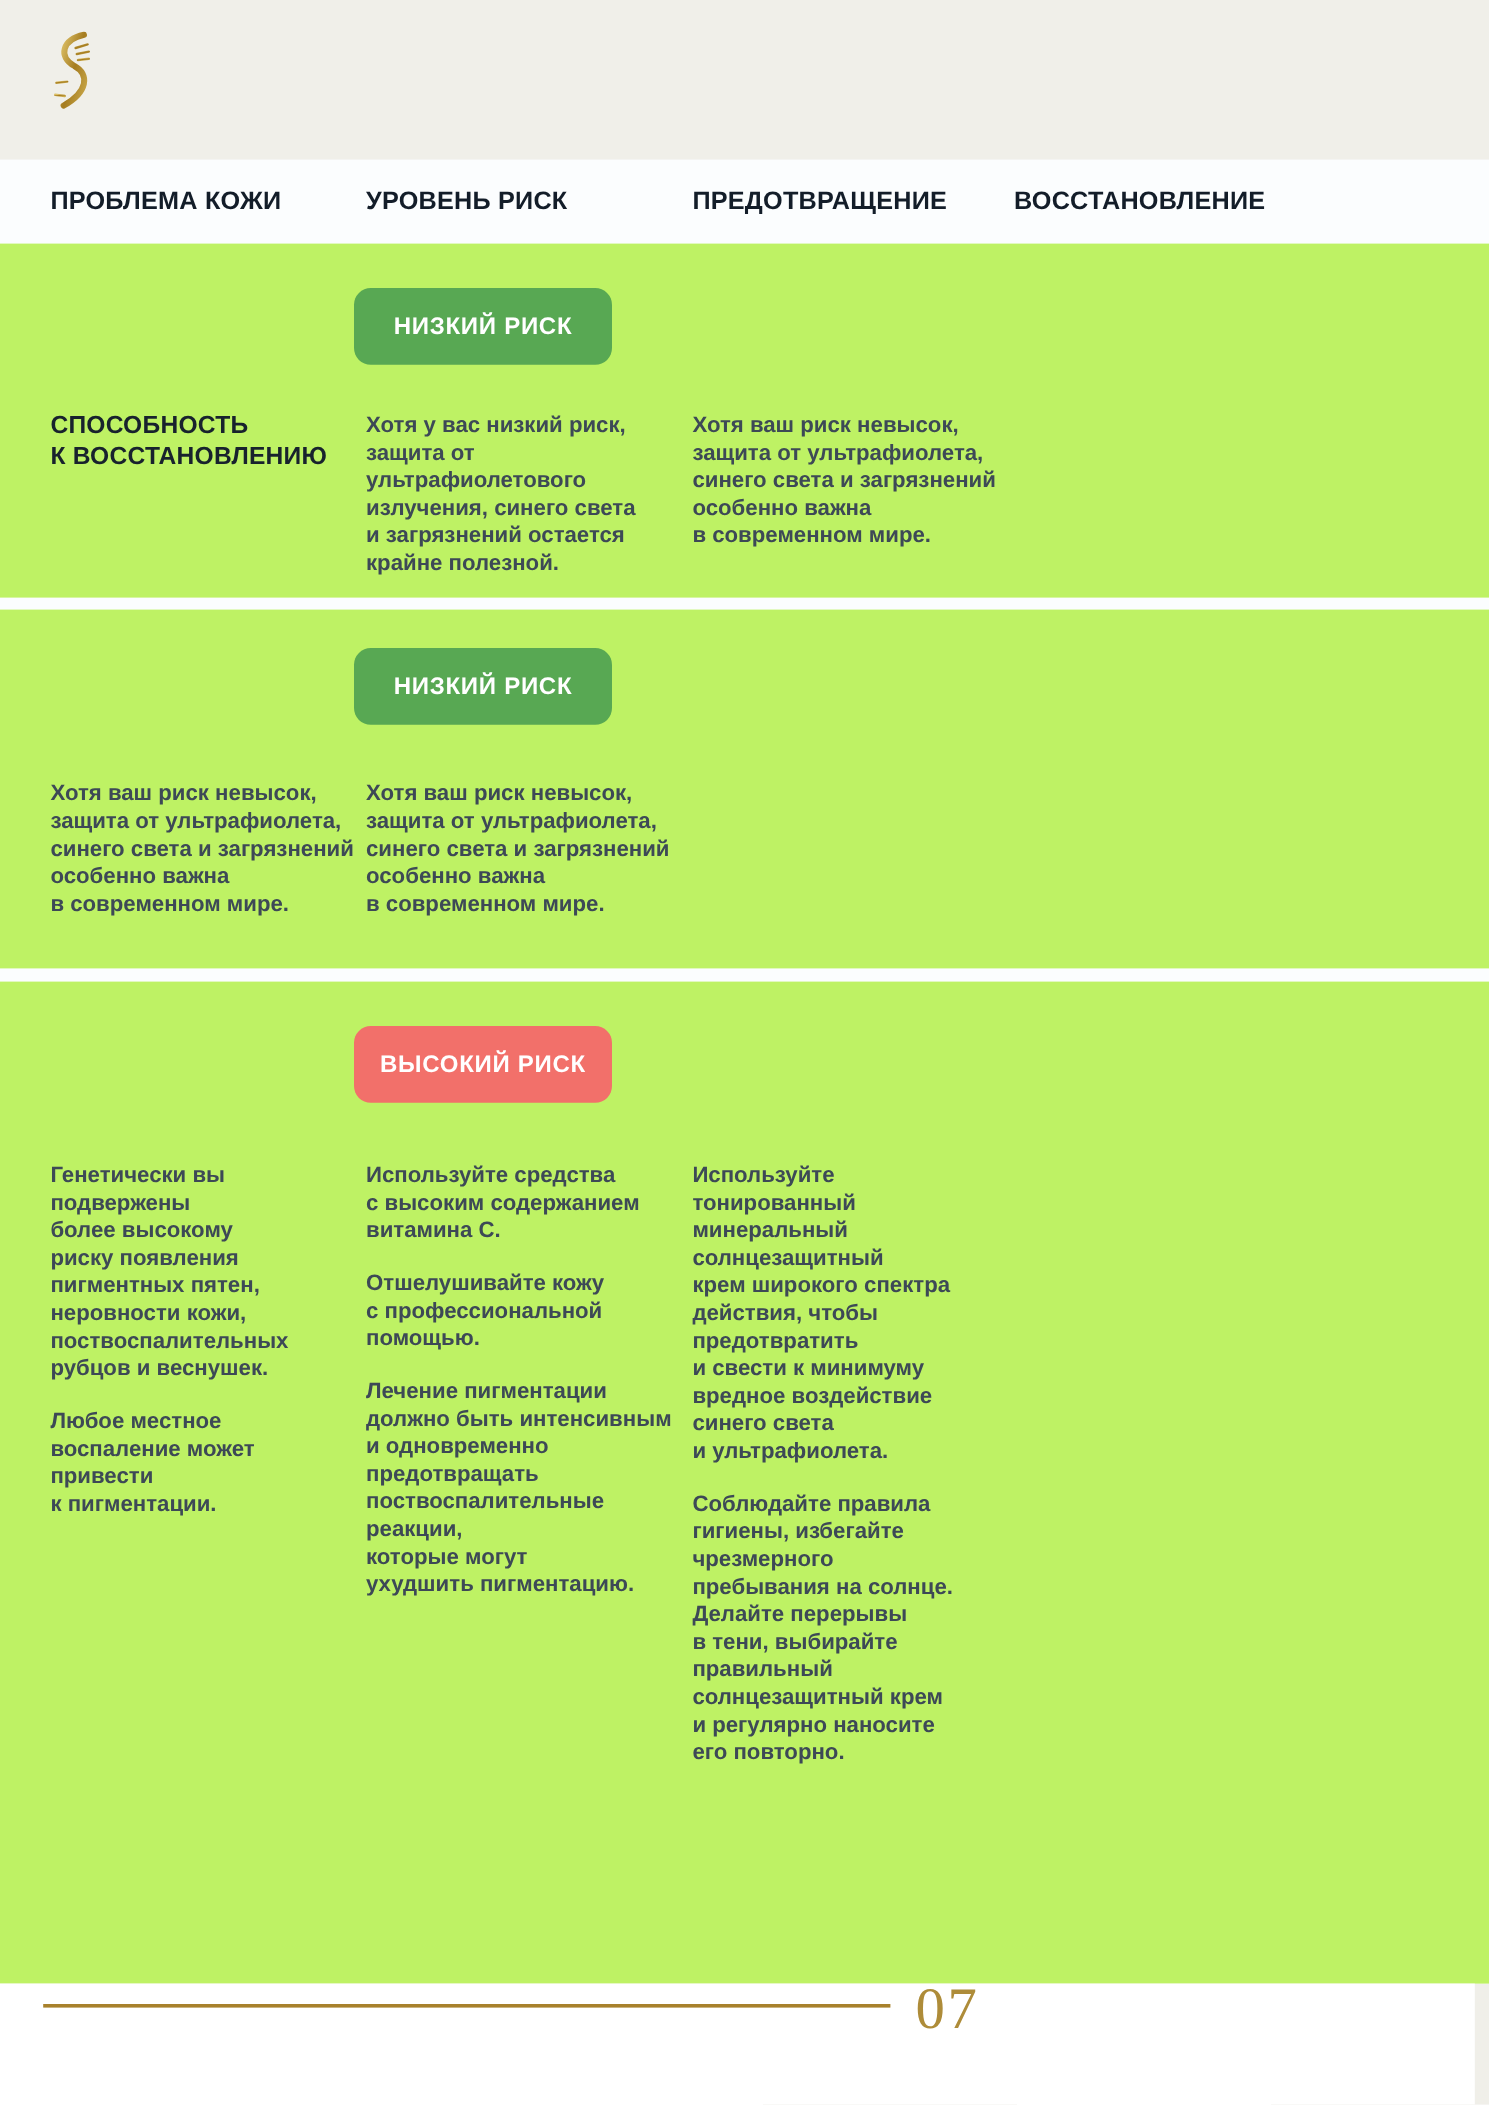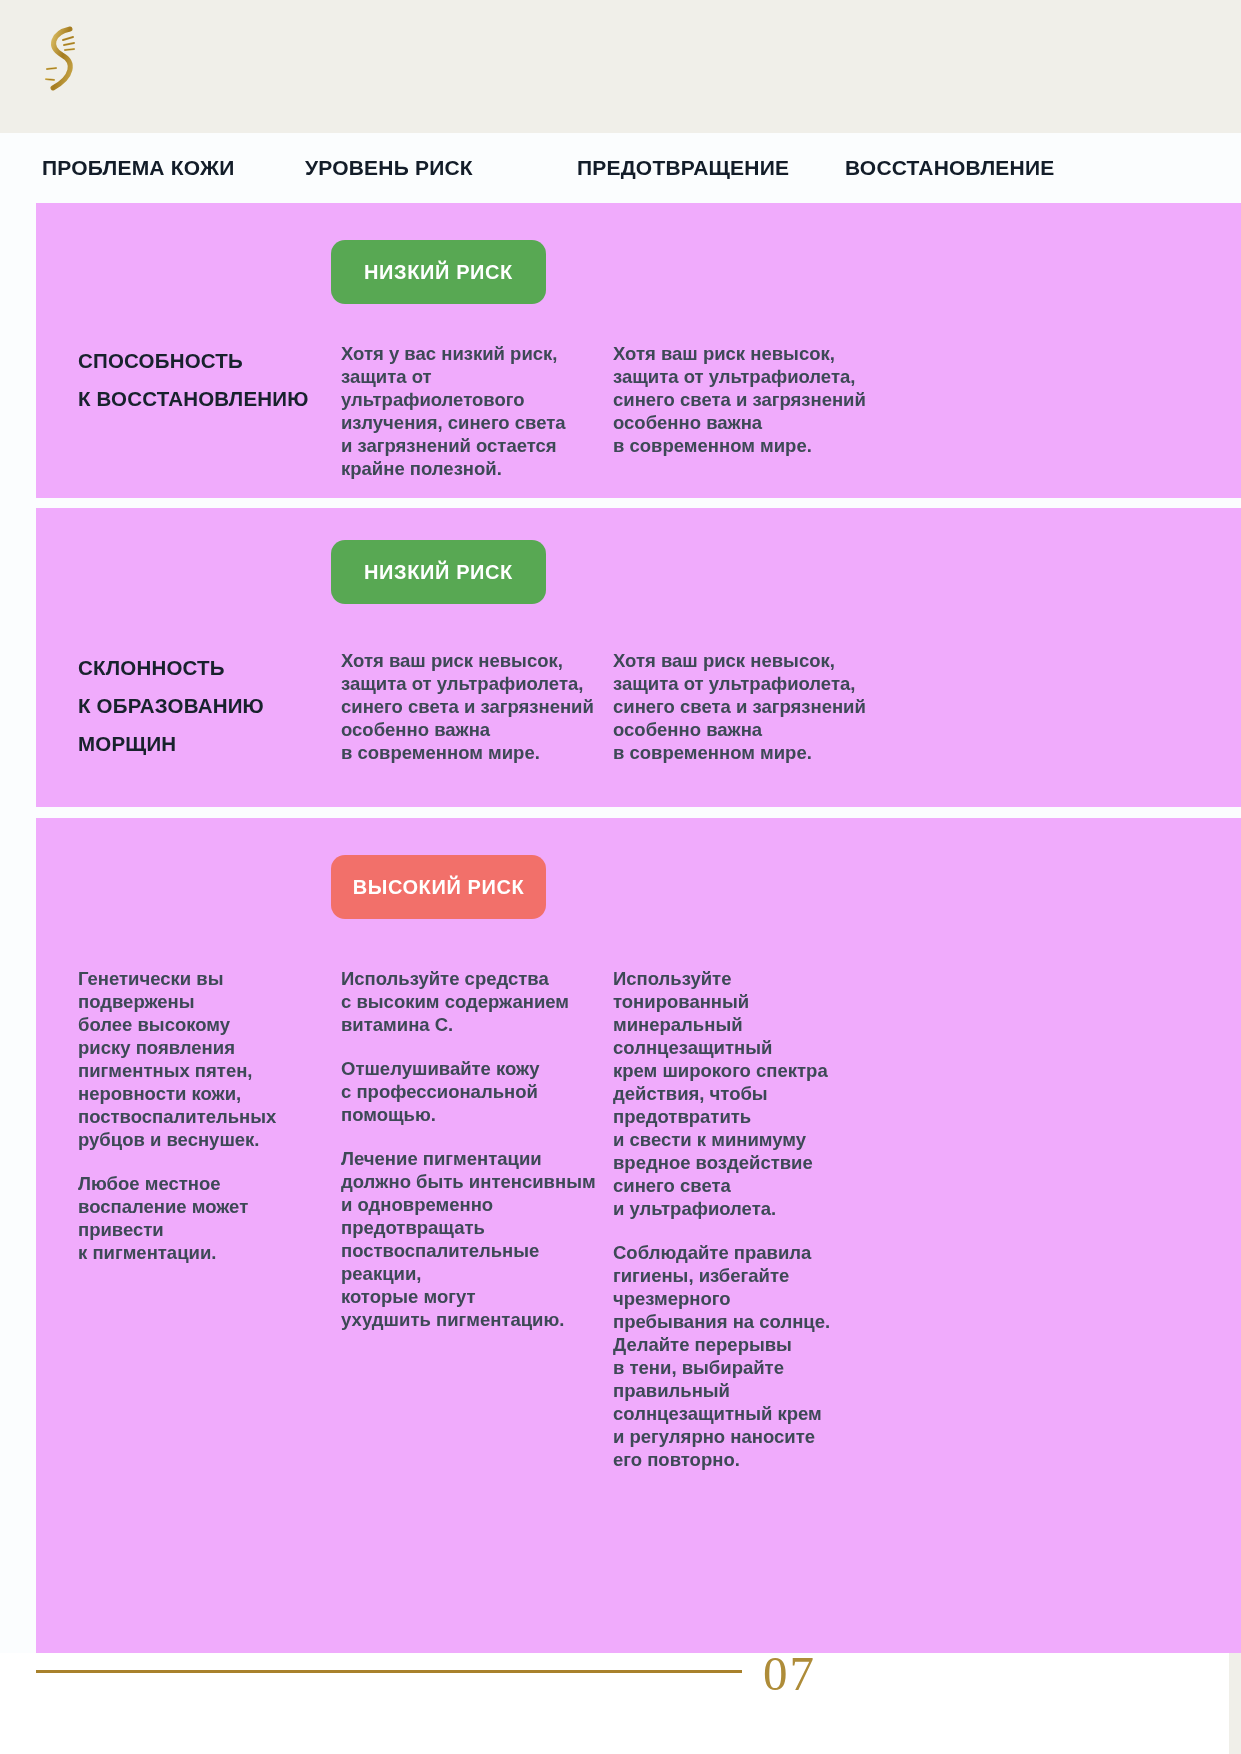--- a/index.html
+++ b/index.html
@@ -19,41 +19,41 @@
     display:grid;
     grid-template-columns:263px 272px 268px 272px;
     padding-left:42px; padding-right:24px;
   }
   .header-row { height:70px; align-items:center; }
   .header-cell {
     font-size:21px; font-weight:800; color:#131d29;
     letter-spacing:0.2px; white-space:nowrap;
   }
 
-  .section { background:#f0abfc;margin-left:36px; }
+  .section { background:#bef264; }
   .section-1 { height:295px; margin-bottom:10px; }
   .section-2 { height:299px; margin-bottom:11px; }
   .section-3 { height:835px; }
 
   .badge-row { padding-left:295px; }
   .s1 .badge-row { padding-top:37px; }
   .s2 .badge-row { padding-top:32px; }
   .s3 .badge-row { padding-top:37px; }
   .risk-badge {
     display:inline-flex; width:215px; height:64px;
     border-radius:14px; align-items:center; justify-content:center;
     color:#ffffff; font-weight:700; font-size:20px; letter-spacing:0.6px;
     white-space:nowrap;
   }
   .s1 .row-grid { margin-top:38px; }
   .s2 .row-grid { margin-top:45px; }
   .s3 .row-grid { margin-top:48px; }
 
   .problem-label {
-    font-size:20.5px; line-height:38px; font-weight:700;
+    font-size:20.5px; line-height:26px; font-weight:700;
     color:#18222d; letter-spacing:0.2px; white-space:pre-line;
   }
   .cell-text { padding-right:10px;font-weight:bold; }
   .cell-text p {
     margin:0; font-size:18.5px; line-height:23px;
     color:#3d4956; white-space:pre-line;
   }
   .cell-text p + p { margin-top:21px; }
 
   .footer { position:absolute; left:0; right:12px; top:1653px; height:101px; background:#ffffff; }
@@ -122,23 +122,20 @@
         </div>
         <div class="cell-text"></div>
       </div>
     </div>
 
     <div class="section section-2 s2">
       <div class="badge-row">
         <span class="risk-badge" style="background: rgb(88, 168, 83);">НИЗКИЙ РИСК</span>
       </div>
       <div class="grid row-grid">
-        <div class="problem-label">СКЛОННОСТЬ
-К ОБРАЗОВАНИЮ
-МОРЩИН</div>
         <div class="cell-text">
           <p>Хотя ваш риск невысок,
 защита от ультрафиолета,
 синего света и загрязнений
 особенно важна
 в современном мире.</p>
         </div>
         <div class="cell-text">
           <p>Хотя ваш риск невысок,
 защита от ультрафиолета,

